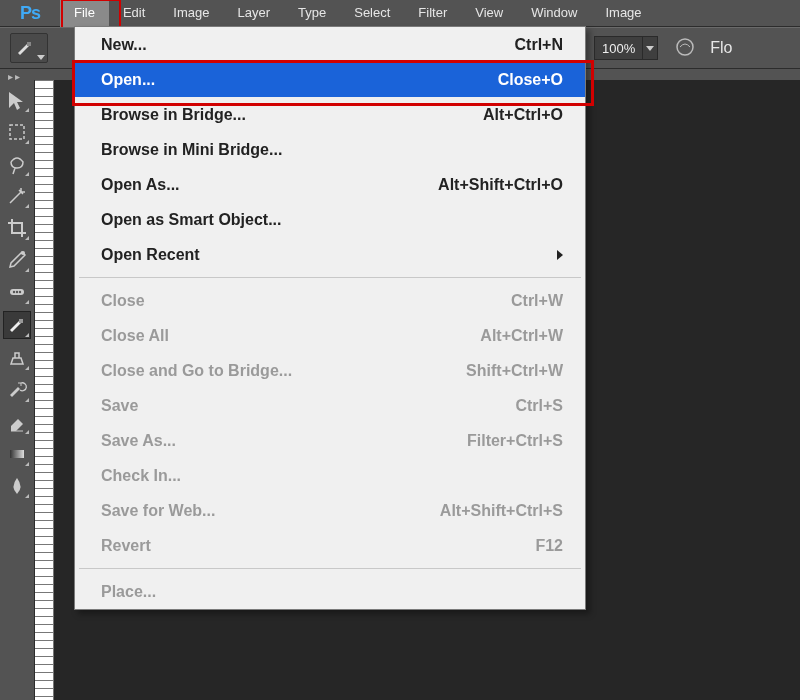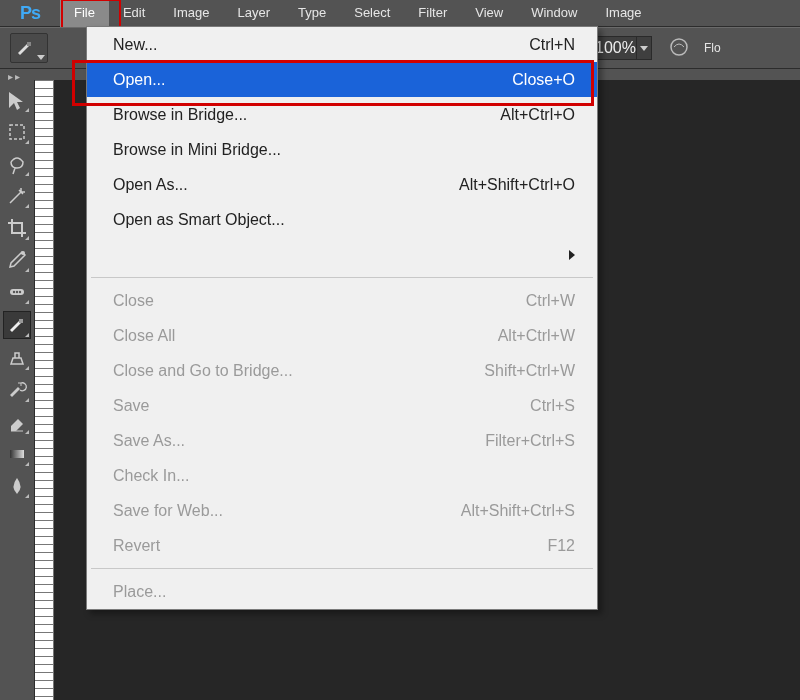--- a/index.html
+++ b/index.html
@@ -6,37 +6,37 @@
   .menubar{display:flex;align-items:center;height:26px;background:#535353;border-bottom:1px solid #2c2c2c;position:relative;text-align:center;}
   .ps-logo{width:60px;height:26px;display:flex;align-items:center;justify-content:center;color:#3fa9f5;font-weight:700;font-size:18px;letter-spacing:-1px;}
   .menu-item{padding:12px 14px;height:26px;line-height:26px;color:#e6e6e6;cursor:default;}
   .menu-item.open{background:#8a8a8a;color:#fff;}
   .highlight-file{position:absolute;left:61px;top:-1px;width:56px;height:28px;border:2px solid #d10000;pointer-events:none;}
   .options-bar{display:flex;align-items:center;height:40px;background:#535353;border-top:1px solid #6a6a6a;border-bottom:1px solid #2c2c2c;position:relative;}
   .tool-preset{width:36px;height:28px;margin:0 6px 0 10px;background:#4a4a4a;border:1px solid #333;border-radius:2px;position:relative;}
   .tool-preset svg{position:absolute;left:4px;top:4px;}
   .tool-preset .tri{position:absolute;right:2px;bottom:2px;width:0;height:0;border-left:4px solid transparent;border-right:4px solid transparent;border-top:5px solid #ccc;}
   .zoom-box{margin-left:540px;display:flex;align-items:center;height:22px;background:#3f3f3f;border:1px solid #2a2a2a;}
-  .zoom-val{padding:0 0;color:#eee;font-size:16px;}
+  .zoom-val{padding:0 7px;color:#eee;font-size:13px;}
   .zoom-tri{width:14px;height:22px;display:flex;align-items:center;justify-content:center;border-left:1px solid #2a2a2a;}
   .zoom-tri div{width:0;height:0;border-left:4px solid transparent;border-right:4px solid transparent;border-top:5px solid #ccc;}
   .opt-icon{margin-left:16px;}
-  .opt-label{margin-left:14px;color:#e6e6e6;font-size:12px;}
+  .opt-label{margin-left:14px;color:#e6e6e6;font-size:16px;}
   .expander{height:14px;background:#535353;border-bottom:1px solid #2c2c2c;display:flex;align-items:center;}
   .expander span{margin-left:8px;color:#bbb;font-size:10px;letter-spacing:2px;}
   .workspace{position:absolute;left:0;top:80px;right:0;bottom:0;display:flex;}
   .toolbar{width:34px;background:#535353;border-right:1px solid #2c2c2c;display:flex;flex-direction:column;align-items:center;padding-top:4px;}
   .ruler-v{width:18px;background:#fff;border-right:1px solid #777;background-image:repeating-linear-gradient(to bottom,#777 0,#777 1px,transparent 1px,transparent 8px);}
   .canvas{flex:1;background:#262626;}
   .tool{width:26px;height:26px;margin:3px 0;display:flex;align-items:center;justify-content:center;position:relative;cursor:default;}
   .tool svg{display:block;}
   .tool .corner{position:absolute;right:1px;bottom:1px;width:0;height:0;border-left:4px solid transparent;border-bottom:4px solid #bbb;}
   .tool.active{background:#3a3a3a;border:1px solid #222;}
   
-  .dropdown{position:absolute;left:86px;top:26px;width:510px;background:#f0f0f0;color:#222;border:1px solid #7a7a7a;box-shadow:4px 4px 6px rgba(0,0,0,.35);font-size:16px;}
+  .dropdown{position:absolute;left:74px;top:26px;width:510px;background:#f0f0f0;color:#222;border:1px solid #7a7a7a;box-shadow:4px 4px 6px rgba(0,0,0,.35);font-size:16px;font-weight:bold;}
   .dd-row{display:flex;align-items:center;height:35px;padding:0 22px 0 26px;position:relative;}
   .dd-row.selected{background:#1a63d9;color:#fff;}
   .dd-row.disabled{color:#9a9a9a;}
   .dd-label{flex:1;}
   .dd-short{white-space:nowrap;}
   .dd-arrow{position:absolute;right:22px;width:0;height:0;border-top:5px solid transparent;border-bottom:5px solid transparent;border-left:6px solid #222;}
   .dd-sep{height:1px;margin:5px 4px;background:#c8c8c8;}
   .highlight-open{position:absolute;left:72px;top:60px;width:516px;height:40px;border:3px solid #d10000;pointer-events:none;z-index:5;}
 </style>
 </head>
@@ -274,20 +274,21 @@
     </div>
     <div class="dd-row">
       <span class="dd-label">Open As...</span>
       <span class="dd-short">Alt+Shift+Ctrl+O</span>
     </div>
     <div class="dd-row">
       <span class="dd-label">Open as Smart Object...</span>
       <span class="dd-short"></span>
     </div>
     <div class="dd-row">
+      <span class="dd-label">Open Recent</span>
       <span class="dd-arrow"></span>
     </div>
     <div class="dd-sep"></div>
     <div class="dd-row disabled">
       <span class="dd-label">Close</span>
       <span class="dd-short">Ctrl+W</span>
     </div>
     <div class="dd-row disabled">
       <span class="dd-label">Close All</span>
       <span class="dd-short">Alt+Ctrl+W</span>

